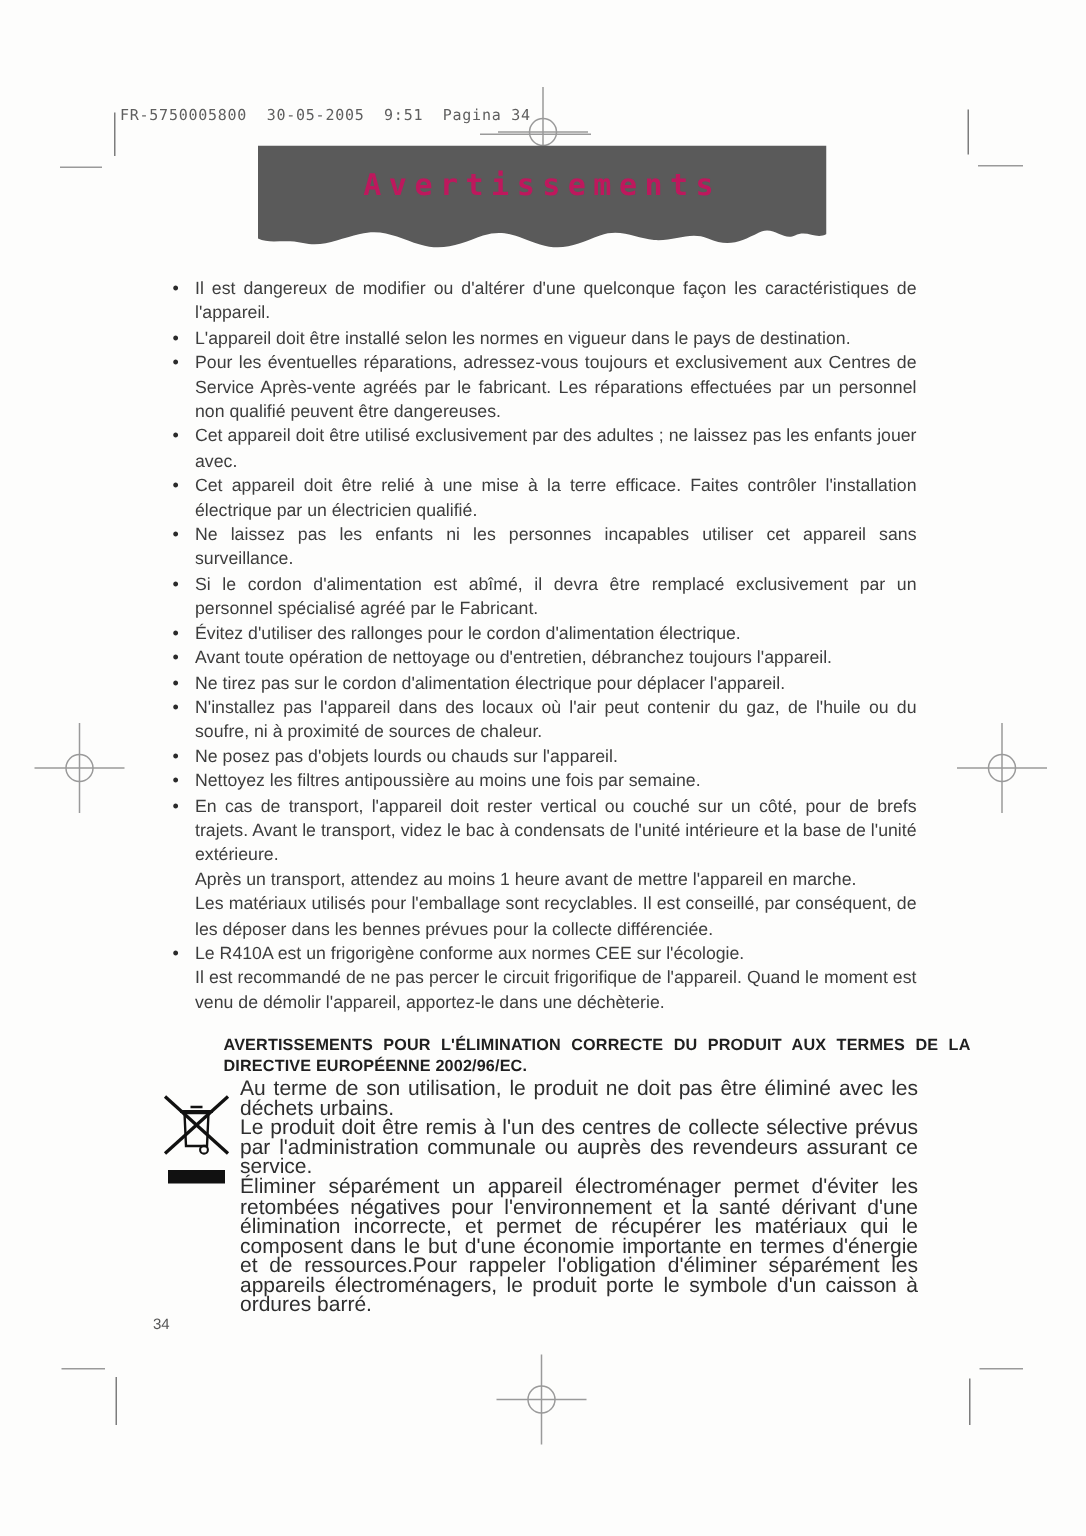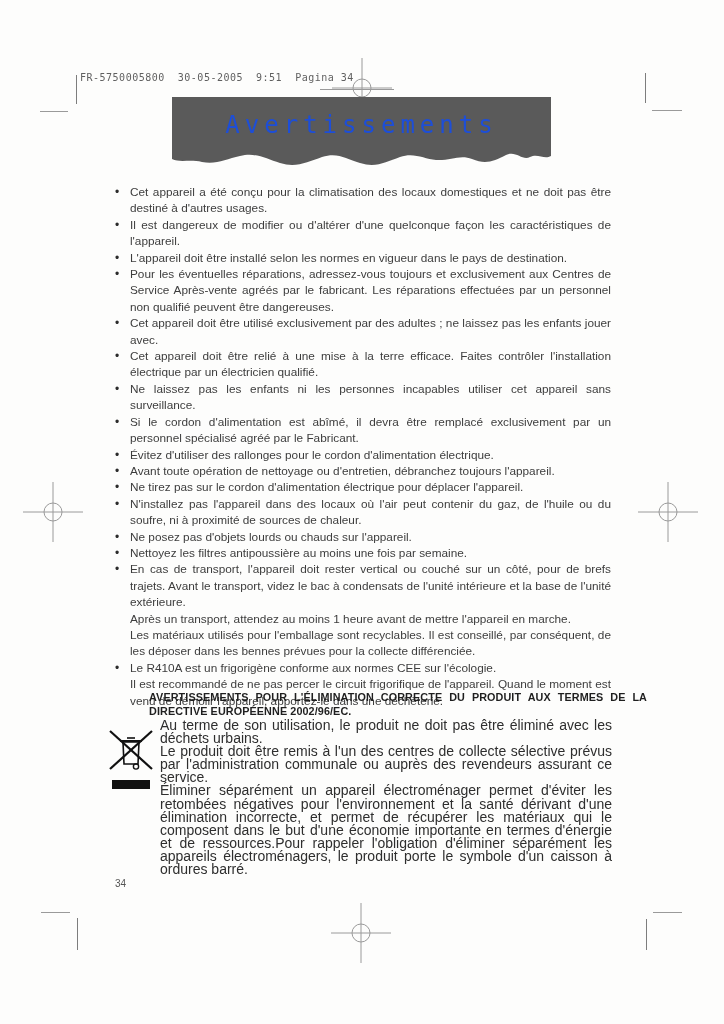--- a/index.html
+++ b/index.html
@@ -33,22 +33,22 @@
   .regmark { position: absolute; width: 64px; height: 64px; }
   .regmark svg { display: block; }
 
   
   .banner { position: absolute; left: 172px; top: 97px; width: 379px; height: 78px; }
   .banner svg { position: absolute; left: 0; top: 0; }
   .banner-title {
     position: absolute; left: 0; top: 14px; width: 100%;
     text-align: center;
     font-family: "DejaVu Sans Mono", monospace;
-    font-size: 24px; font-weight: normal; letter-spacing: 5px;
-    color: #1d4ed8;
+    font-size: 20px; font-weight: bold; letter-spacing: 5px;
+    color: #be185d;
   }
 
   
   .warnings {
     position: absolute; left: 113px; top: 184px; width: 498px;
     margin: 0; padding: 0; list-style: none;
     font-size: 11.8px; line-height: 16.4px;
     text-align: justify; color: #3d3d3d;
   }
   .warnings li { position: relative; padding-left: 17px; white-space: pre-line; }
@@ -66,21 +66,21 @@
   }
   .weee-icon { position: absolute; left: 107px; top: 724px; }
   .disposal-paragraph {
     position: absolute; left: 160px; top: 719px; width: 452px;
     font-size: 14px; line-height: 13.1px;
     text-align: justify; color: #2e2e2e;
     white-space: pre-line;
   }
 
   .page-number {
-    position: absolute; left: 115px; top: 878px;
+    position: absolute; left: 102px; top: 878px;
     font-size: 10px; color: #555555;
   }
 </style>
 </head>
 <body>
 
 <div class="sheet">
 
   <div class="print-header">FR-5750005800  30-05-2005  9:51  Pagina 34</div>
   <div class="header-rule"></div>
@@ -136,21 +136,20 @@
         C136,65 124,71 108,66
         C94,62 84,55 68,59
         C54,62 44,68 30,65
         C18,62 8,66 0,62 Z"></path>
     </svg>
     <div class="banner-title">Avertissements</div>
   </div>
 
   <ul class="warnings">
 
-      <li>Cet appareil a été conçu pour la climatisation des locaux domestiques et ne doit pas être destiné à d'autres usages.</li>
 
       <li>Il est dangereux de modifier ou d'altérer d'une quelconque façon les caractéristiques de l'appareil.</li>
 
       <li>L'appareil doit être installé selon les normes en vigueur dans le pays de destination.</li>
 
       <li>Pour les éventuelles réparations, adressez-vous toujours et exclusivement aux Centres de Service Après-vente agréés par le fabricant. Les réparations effectuées par un personnel non qualifié peuvent être dangereuses.</li>
 
       <li>Cet appareil doit être utilisé exclusivement par des adultes ; ne laissez pas les enfants jouer avec.</li>
 
       <li>Cet appareil doit être relié à une mise à la terre efficace. Faites contrôler l'installation électrique par un électricien qualifié.</li>

